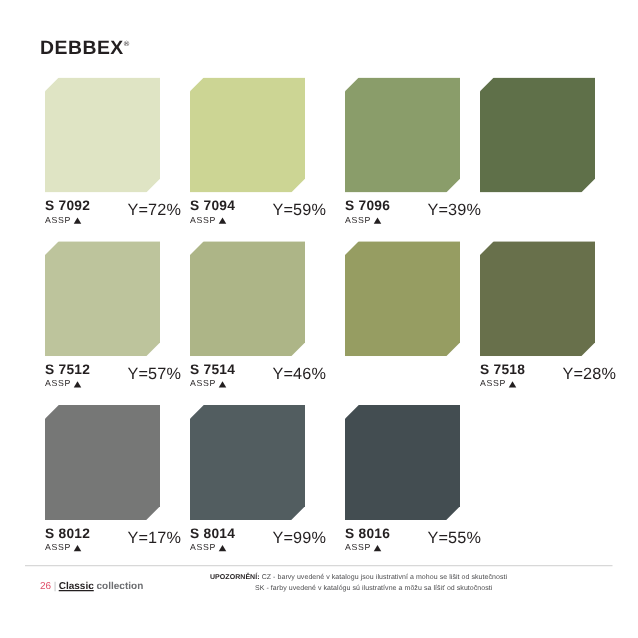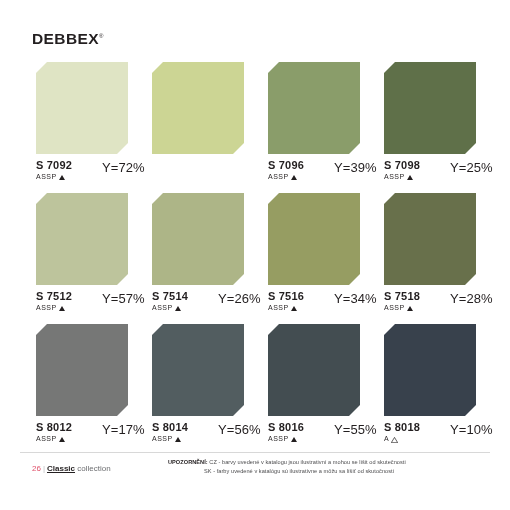--- a/index.html
+++ b/index.html
@@ -50,21 +50,21 @@
     position: relative;
     height: 131px;
   }
   .swatch-cell {
     position: absolute;
     top: 0;
     width: 109px;
   }
   .swatch-cell.c0 { left: 0px; }
   .swatch-cell.c1 { left: 116px; }
-  .swatch-cell.c2 { left: 232px; }
+  .swatch-cell.c2 { left: 240px; }
   .swatch-cell.c3 { left: 348px; }
 
   .swatch-chip {
     width: 92px;
     height: 92px;
     clip-path: polygon(
       11px 0,
       100% 0,
       100% calc(100% - 11px),
       calc(100% - 11px) 100%,
@@ -164,20 +164,21 @@
     color: #bcbec0;
     margin: 0 2px;
   }
   .footer-collection-name {
     font-weight: bold;
     color: #231f20;
     text-decoration: underline;
   }
   .footer-collection-suffix {
     color: #6d6e71;
+    font-weight: bold;
   }
 
   .footer-notice {
     position: absolute;
     left: 168px;
     top: 6px;
     width: 336px;
     font-size: 5.6px;
     line-height: 8.6px;
     color: #4d4d4f;
@@ -208,62 +209,57 @@
       <div class="swatch-cell c0">
         <div class="swatch-chip" style="background: rgb(223, 228, 196);"></div>
         <div class="swatch-meta">
           <div class="swatch-code">S 7092</div>
           <div class="swatch-luminance">Y=72%</div>
           <div class="swatch-quality"><span>ASSP</span><span class="tri tri-filled"></span></div>
         </div>
       </div>
       <div class="swatch-cell c1">
         <div class="swatch-chip" style="background: rgb(204, 213, 148);"></div>
+        <div class="swatch-meta">
+          <div class="swatch-code">S 7094</div>
+          <div class="swatch-luminance">Y=59%</div>
+          <div class="swatch-quality"><span>ASSP</span><span class="tri tri-filled"></span></div>
+        </div>
       </div>
       <div class="swatch-cell c2">
         <div class="swatch-chip" style="background: rgb(138, 157, 106);"></div>
         <div class="swatch-meta">
           <div class="swatch-code">S 7096</div>
           <div class="swatch-luminance">Y=39%</div>
           <div class="swatch-quality"><span>ASSP</span><span class="tri tri-filled"></span></div>
         </div>
       </div>
       <div class="swatch-cell c3">
         <div class="swatch-chip" style="background: rgb(95, 112, 73);"></div>
-        <div class="swatch-meta">
-          <div class="swatch-code">S 7098</div>
-          <div class="swatch-luminance">Y=25%</div>
-          <div class="swatch-quality"><span>ASSP</span><span class="tri tri-filled"></span></div>
-        </div>
       </div>
     </div>
     <div class="swatch-row">
       <div class="swatch-cell c0">
         <div class="swatch-chip" style="background: rgb(189, 196, 156);"></div>
         <div class="swatch-meta">
           <div class="swatch-code">S 7512</div>
           <div class="swatch-luminance">Y=57%</div>
           <div class="swatch-quality"><span>ASSP</span><span class="tri tri-filled"></span></div>
         </div>
       </div>
       <div class="swatch-cell c1">
         <div class="swatch-chip" style="background: rgb(173, 181, 135);"></div>
         <div class="swatch-meta">
           <div class="swatch-code">S 7514</div>
-          <div class="swatch-luminance">Y=26%</div>
+          <div class="swatch-luminance">Y=46%</div>
           <div class="swatch-quality"><span>ASSP</span><span class="tri tri-filled"></span></div>
         </div>
       </div>
       <div class="swatch-cell c2">
         <div class="swatch-chip" style="background: rgb(150, 157, 98);"></div>
-        <div class="swatch-meta">
-          <div class="swatch-code">S 7516</div>
-          <div class="swatch-luminance">Y=34%</div>
-          <div class="swatch-quality"><span>ASSP</span><span class="tri tri-filled"></span></div>
-        </div>
       </div>
       <div class="swatch-cell c3">
         <div class="swatch-chip" style="background: rgb(104, 112, 75);"></div>
         <div class="swatch-meta">
           <div class="swatch-code">S 7518</div>
           <div class="swatch-luminance">Y=28%</div>
           <div class="swatch-quality"><span>ASSP</span><span class="tri tri-filled"></span></div>
         </div>
       </div>
     </div>
@@ -273,40 +269,30 @@
         <div class="swatch-meta">
           <div class="swatch-code">S 8012</div>
           <div class="swatch-luminance">Y=17%</div>
           <div class="swatch-quality"><span>ASSP</span><span class="tri tri-filled"></span></div>
         </div>
       </div>
       <div class="swatch-cell c1">
         <div class="swatch-chip" style="background: rgb(82, 93, 96);"></div>
         <div class="swatch-meta">
           <div class="swatch-code">S 8014</div>
-          <div class="swatch-luminance">Y=56%</div>
+          <div class="swatch-luminance">Y=99%</div>
           <div class="swatch-quality"><span>ASSP</span><span class="tri tri-filled"></span></div>
         </div>
       </div>
       <div class="swatch-cell c2">
         <div class="swatch-chip" style="background: rgb(67, 77, 81);"></div>
         <div class="swatch-meta">
           <div class="swatch-code">S 8016</div>
           <div class="swatch-luminance">Y=55%</div>
           <div class="swatch-quality"><span>ASSP</span><span class="tri tri-filled"></span></div>
-        </div>
-      </div>
-      <div class="swatch-cell c3">
-        <div class="swatch-chip" style="background: rgb(56, 65, 76);"></div>
-        <div class="swatch-meta">
-          <div class="swatch-code">S 8018</div>
-          <div class="swatch-luminance">Y=10%</div>
-          <div class="swatch-quality"><span>A</span><span class="tri tri-open"><svg width="7" height="6" viewBox="0 0 7 6" xmlns="http://www.w3.org/2000/svg">
-                <path d="M3.5 0.4 L6.7 5.7 L0.3 5.7 Z" fill="none" stroke="#231f20" stroke-width="0.7"></path>
-              </svg></span></div>
         </div>
       </div>
     </div>
   </div>
 
 <div class="footer-rule"></div>
 <div class="page-footer">
   <div class="footer-collection">
     <span class="footer-page-number">26</span><span class="footer-sep">|</span><span class="footer-collection-name">Classic</span> <span class="footer-collection-suffix">collection</span>
   </div>

